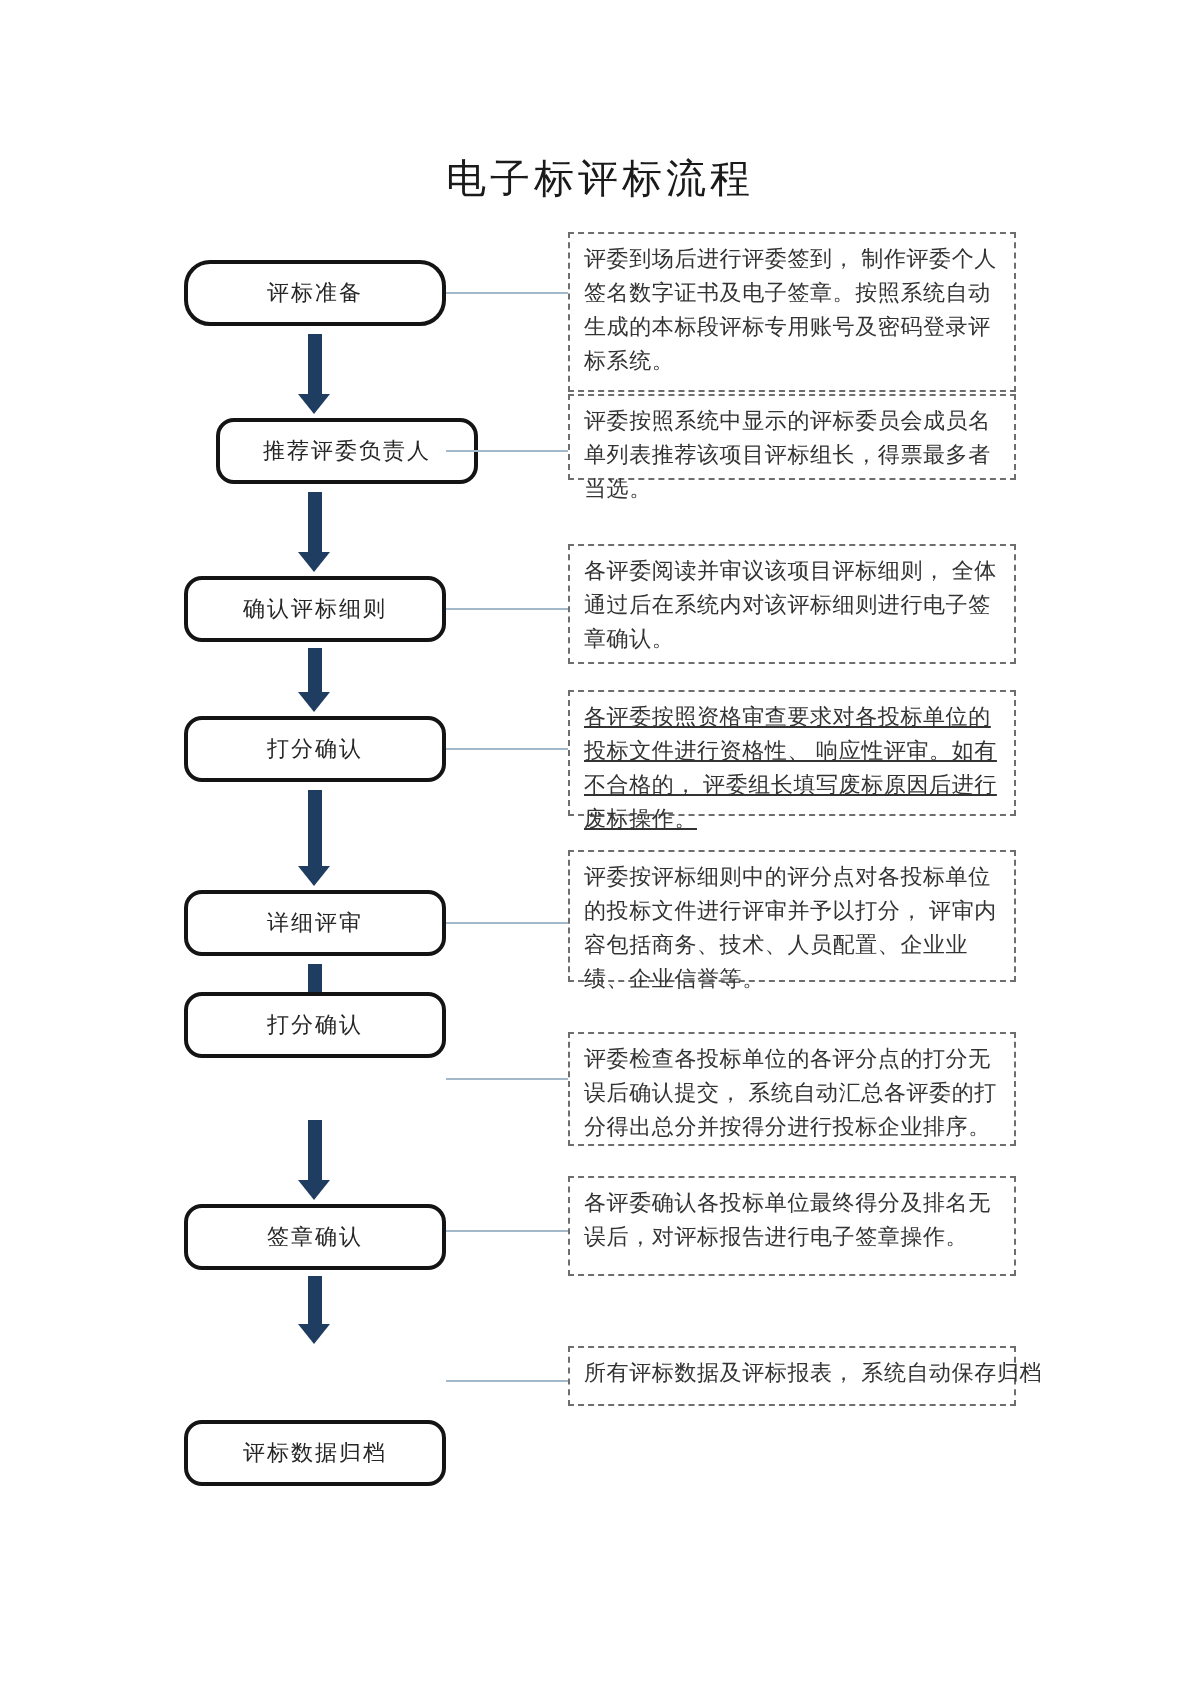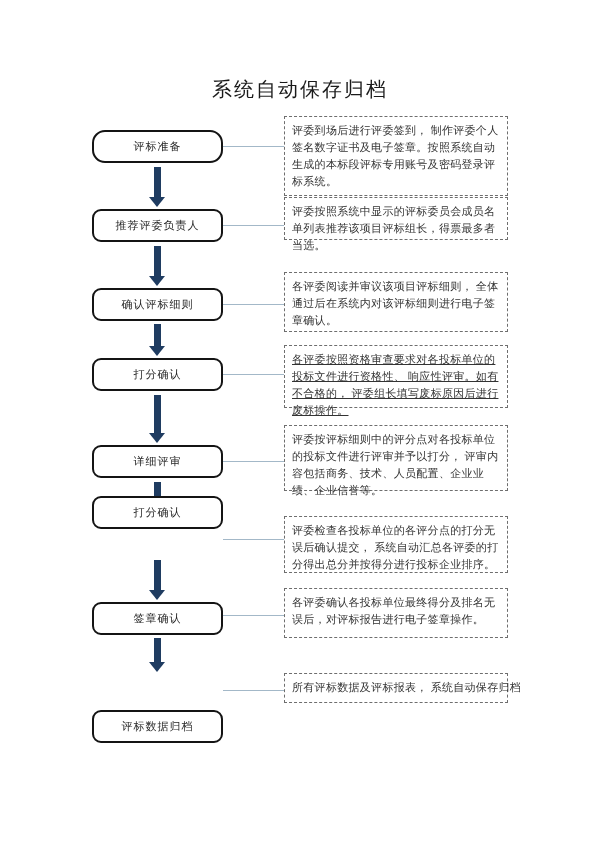--- a/index.html
+++ b/index.html
@@ -27,21 +27,21 @@
     box-sizing:border-box;
     border:2.5px solid #141414;
     border-radius:9px;
     background:#ffffff;
     display:flex;align-items:center;justify-content:center;
     font-size:11px;
     color:#262626;
     letter-spacing:1px;
   }
   .box-1{top:130px;border-radius:13px;}
-  .box-2{top:209px;}
+  .box-2{top:209px;margin-left:16px;}
   .box-3{top:288px;}
   .box-4{top:358px;}
   .box-5{top:445px;}
   .box-6{top:496px;}
   .box-7{top:602px;}
   .box-8{top:674px;margin-top:36px;}
 
   .desc-box{
     position:absolute;
     left:284px;
@@ -103,21 +103,21 @@
   .arrow-4{top:395px;} .arrow-4 .shaft{height:38px;}
   .arrow-5{top:482px;} .arrow-5 .shaft{height:29px;}
   .arrow-6{top:560px;} .arrow-6 .shaft{height:30px;}
   .arrow-7{top:638px;} .arrow-7 .shaft{height:24px;}
 </style>
 </head>
 <body>
 
 <div class="page">
 
-  <h1 class="title">系统自动保存归档</h1>
+  <h1 class="title">电子标评标流程</h1>
 
   <div class="flow-box box-1">
     <span>评标准备</span>
   </div>
   <div class="connector conn-1"></div>
   <div class="desc-box desc-1">评委到场后进行评委签到， 制作评委个人签名数字证书及电子签章。按照系统自动生成的本标段评标专用账号及密码登录评标系统。</div>
   <div class="arrow arrow-1">
     <div class="shaft"></div>
     <div class="head"></div>
   </div>

